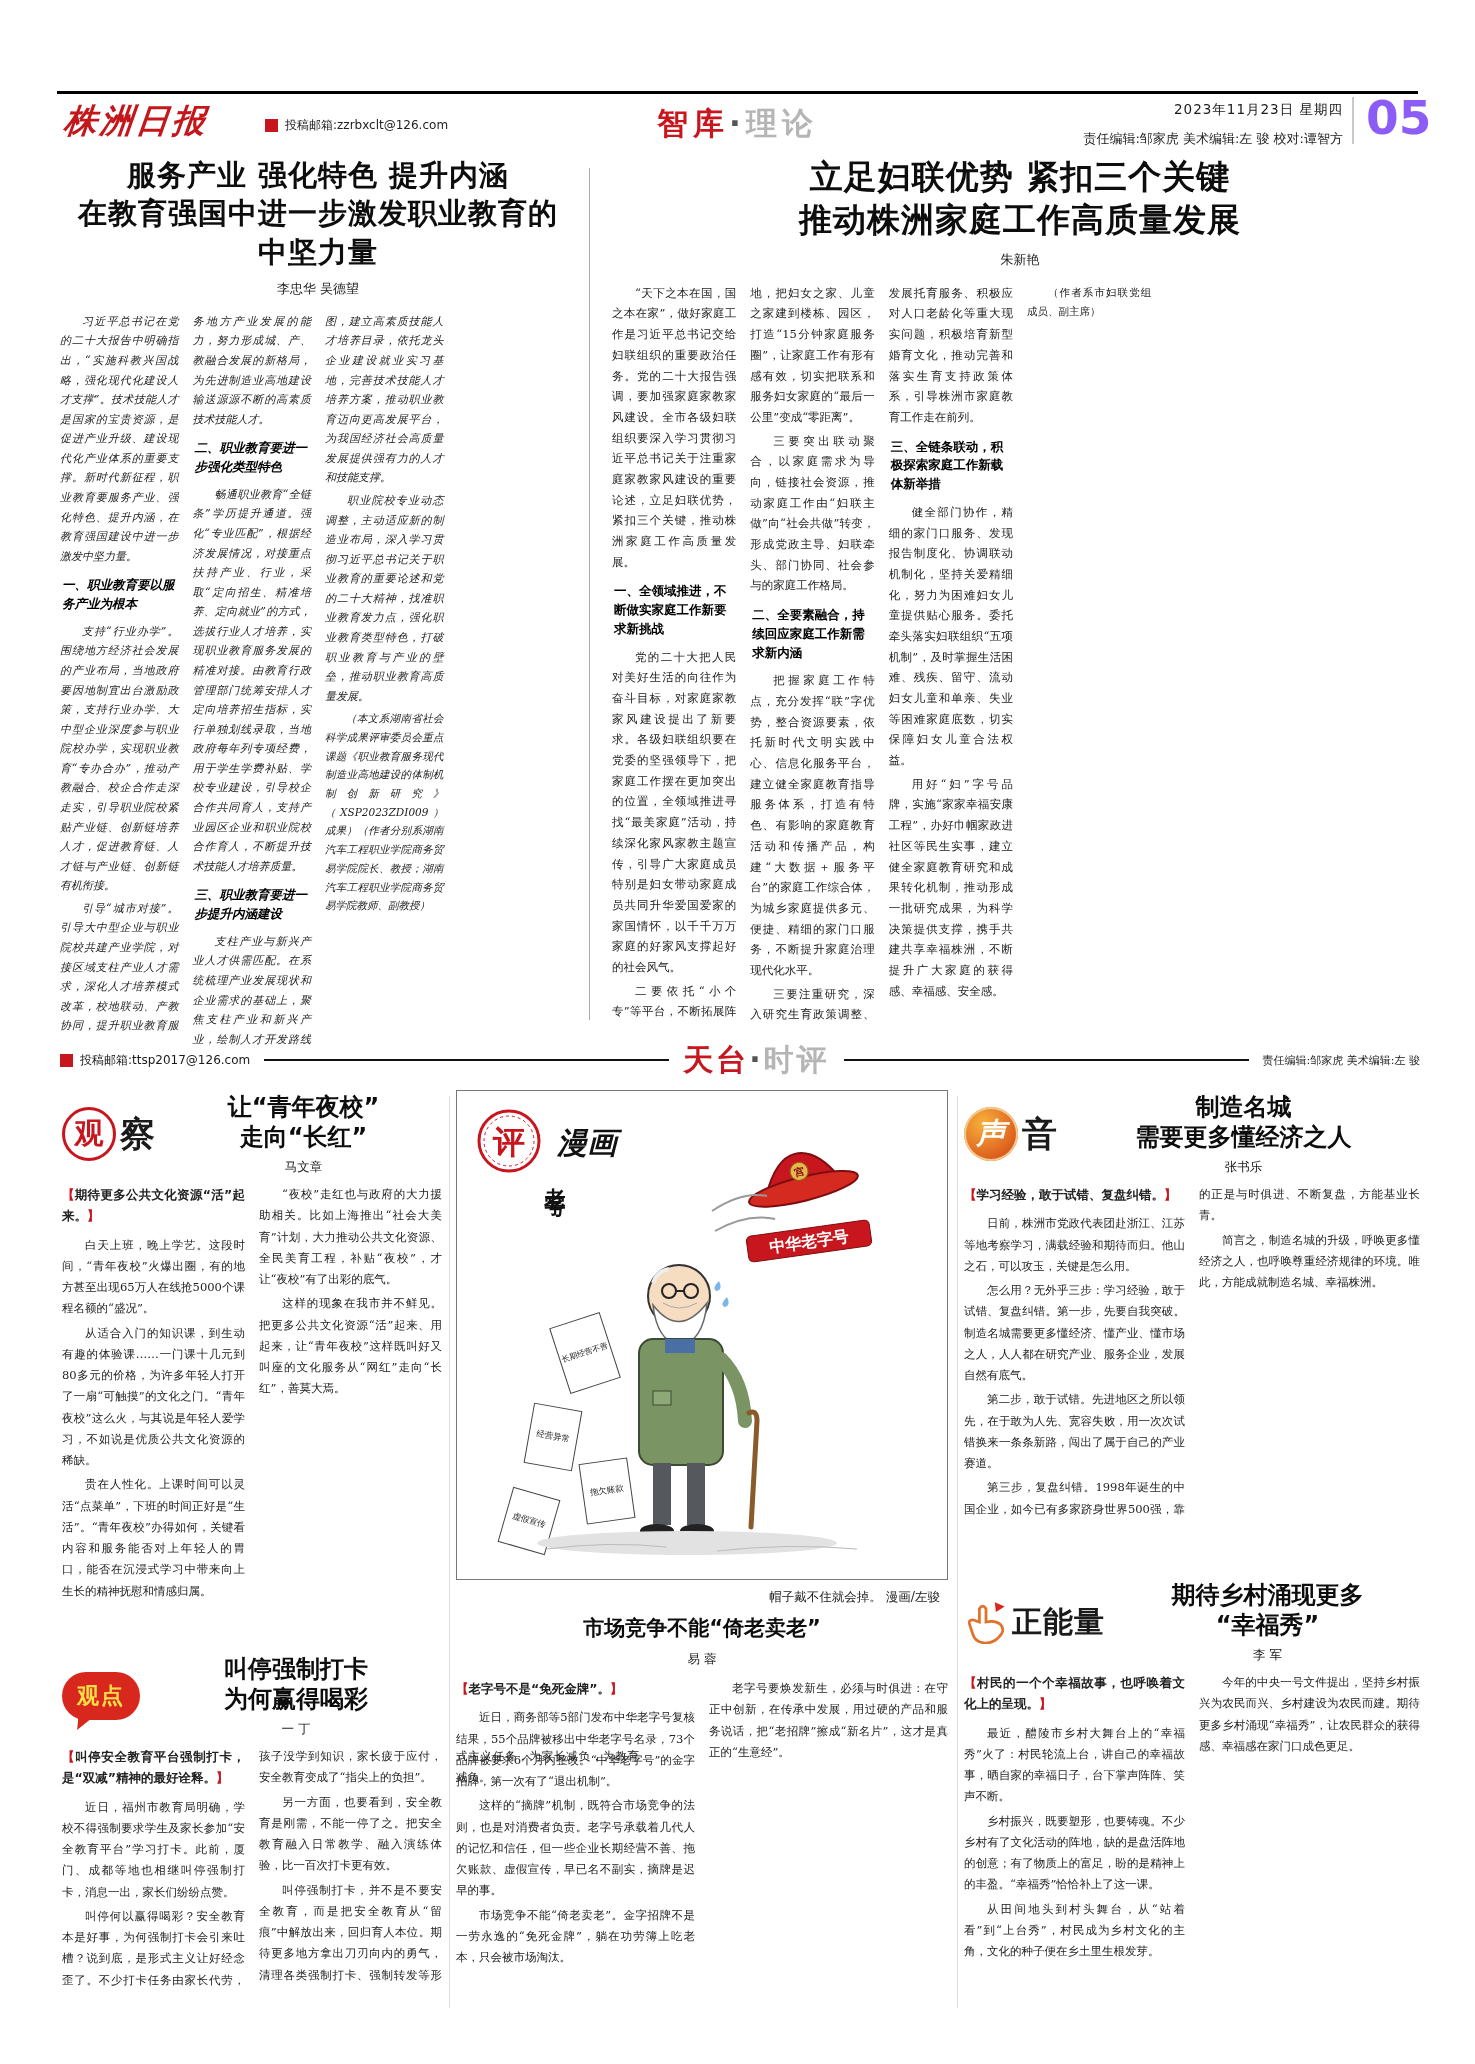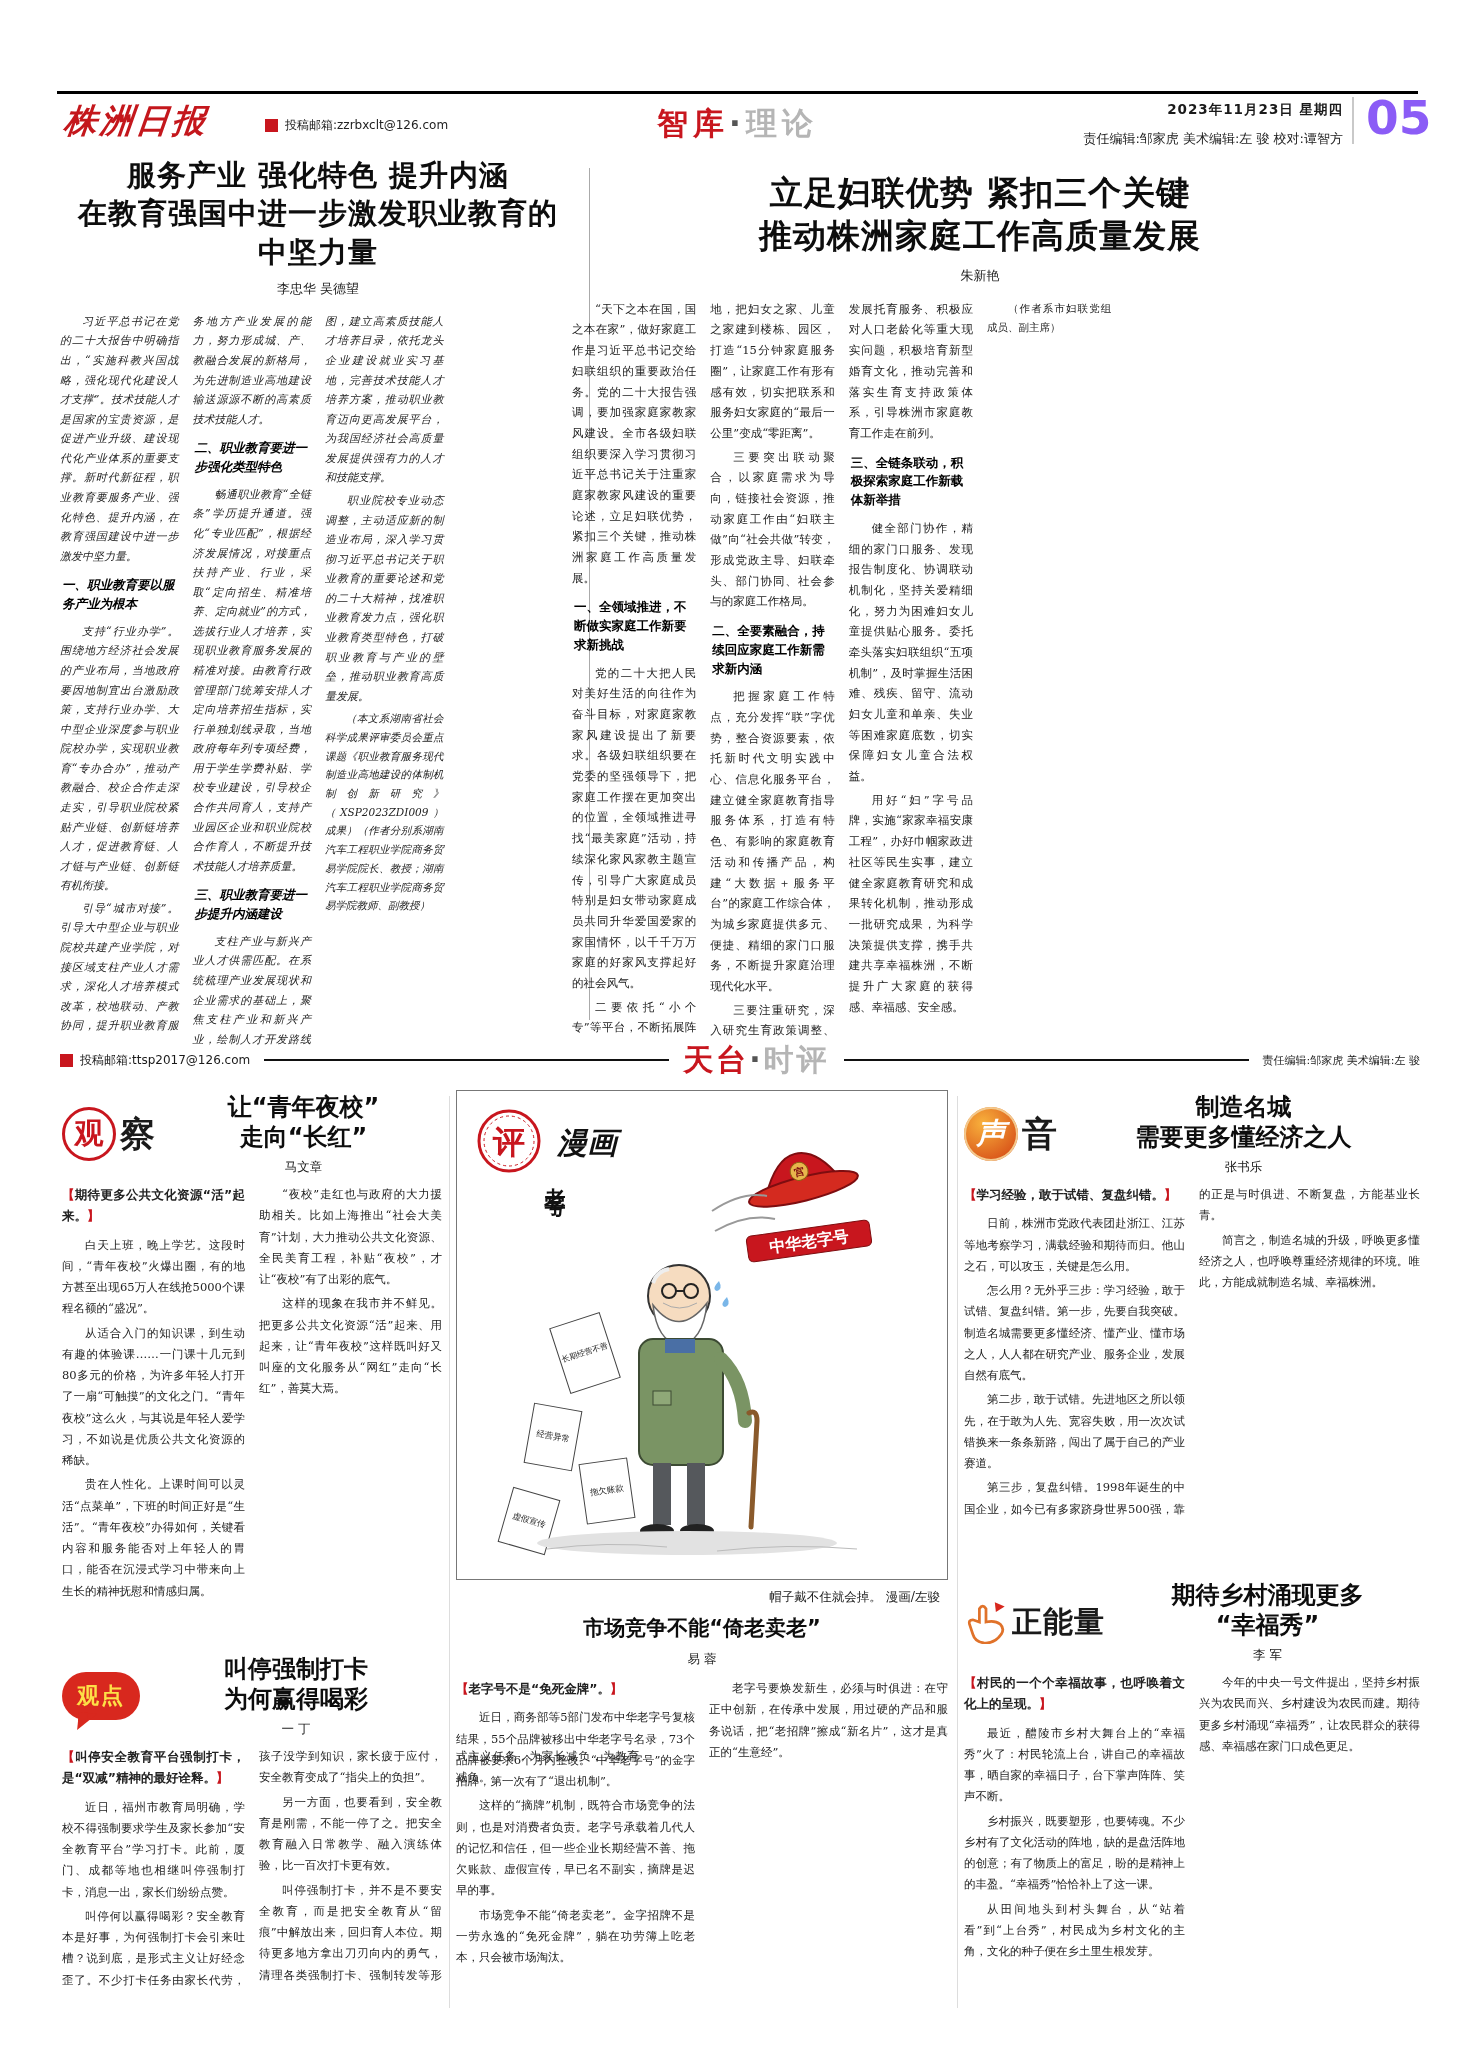--- a/index.html
+++ b/index.html
@@ -11,27 +11,27 @@
   }
   
   .topline { position:absolute; left:57px; top:91px; width:1361px; height:3px; background:#000; }
   .masthead { position:absolute; left:64px; top:99px; font-family:"DejaVu Serif", serif;
     font-weight:bold; font-style:italic; font-size:33px; color:#c4171c; letter-spacing:3px; transform:skewX(-6deg); }
   .mailbox { position:absolute; left:265px; top:117px; font-size:12px; color:#222; display:flex; align-items:center; gap:7px; }
   .redsq { width:13px; height:13px; background:#c8161e; display:inline-block; }
   .section-title { position:absolute; left:0; right:0; top:103px; text-align:center; font-size:31px; font-weight:800; letter-spacing:5px; }
   .st-red { color:#c8161e; } .st-dot { color:#555; } .st-gray { color:#b5b5b5; }
   .header-meta { position:absolute; right:132px; top:101px; text-align:right; }
-  .hm-date { font-size:13.5px; font-weight:700; letter-spacing:1px; }
+  .hm-date { font-size:13.5px; font-weight:400; letter-spacing:1px; }
   .hm-editors { font-size:13px; margin-top:11px; color:#222; }
   .pagenum-divider { position:absolute; left:1352px; top:97px; width:2px; height:47px; background:#c9c9c9; }
   .pagenum { position:absolute; left:1366px; top:90px; font-size:47px; font-weight:700; color:#8b5cf6; }
   
   .tt-left  { position:absolute; left:60px;  top:156px; width:516px; }
-  .tt-right { position:absolute; left:572px; top:156px; width:816px;margin-top:16px; }
+  .tt-right { position:absolute; left:612px; top:156px; width:816px; }
   .main-rule { position:absolute; left:589px; top:168px; width:1px; height:852px; background:#aaa; }
   .tt-h1 { font-size:29px; font-weight:800; text-align:center; line-height:1.32; letter-spacing:1px; color:#0d0d0d; }
   .tt-right .tt-h1 { font-size:33px; line-height:1.3; }
   .tt-byline { text-align:center; font-size:13px; margin-top:9px; color:#222; }
   .tt-body { margin-top:14px; column-gap:14px; column-fill:auto; text-align:justify;
     font-family:"DejaVu Serif", serif; color:#222; }
   .tt-left  .tt-body { height:742px; column-count:4; font-size:11px;   line-height:1.78;font-style:italic; }
   .tt-right .tt-body { height:752px; column-count:6; font-size:11.5px; line-height:1.8; }
   .para { text-indent:2em; margin-bottom:3px; }
   .t-sub { font-family:"DejaVu Sans", sans-serif; font-weight:700; font-size:12.5px;

